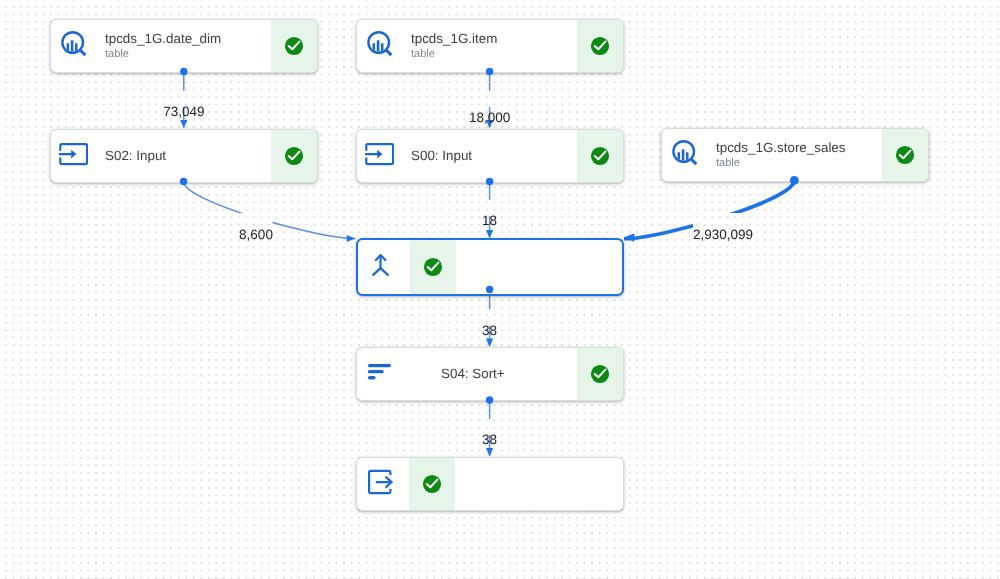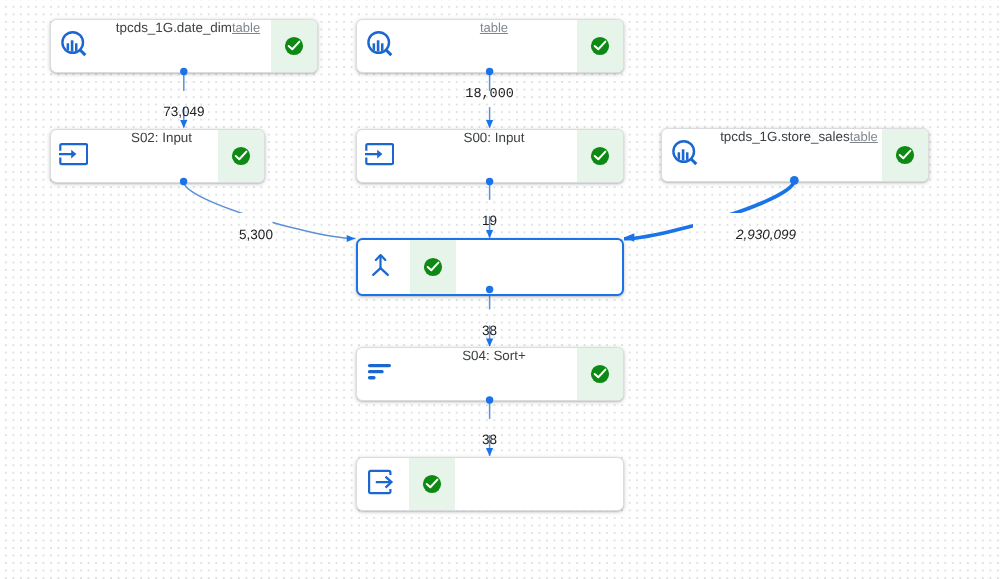--- a/index.html
+++ b/index.html
@@ -11,24 +11,24 @@
      background-color:#ffffff;
      background-image:radial-gradient(#dfe0e1 0.85px, transparent 0.85px);
      background-size:7.52px 7.52px;background-position:2.1px 3.1px;}
   .node{position:absolute;box-sizing:border-box;background:#fff;border:1px solid #dadce0;
         border-radius:6.5px;box-shadow:0 1px 2px rgba(60,64,67,.25),0 1px 4px 1px rgba(60,64,67,.13);
         display:flex;align-items:stretch;overflow:hidden;}
   .node.selected{border:2px solid #1a73e8;}
   .node .ic{width:52px;display:flex;align-items:center;justify-content:center;flex:0 0 52px;
             box-sizing:border-box;position:relative;}
   .node .ic svg{position:absolute;}
-  .node .txt{flex:1 1 auto;display:flex;flex-direction:row;justify-content:center;
+  .node .txt{flex:1 1 auto;display:flex;flex-direction:column;justify-content:center;
              padding-left:2px;min-width:0;}
   .node .title{font-size:13.4px;color:#3c4043;line-height:16px;}
-  .node .sub{font-size:13px;color:#80868b;line-height:15px;text-decoration:underline;}
+  .node .sub{font-size:11px;color:#80868b;line-height:15px;}
   .node .status{width:46px;flex:0 0 46px;background:#e6f4ea;display:flex;align-items:center;justify-content:center;}
   svg.edges{position:absolute;left:0;top:0;width:1000px;height:579px;pointer-events:none;}
   .edgelabel{position:absolute;font-size:13.5px;color:#202124;background:transparent;
       transform:translate(-50%,-50%);white-space:nowrap;margin-top:12px;}
 </style>
 </head>
 <body>
 
 <div id="canvas">
   <svg class="edges" id="edgesvg" viewBox="0 0 1000 579" xmlns="http://www.w3.org/2000/svg">
@@ -130,20 +130,21 @@
           <circle cx="11.7" cy="11.5" r="10.3" fill="none" stroke="#1a67d2" stroke-width="2.4"></circle>
           <path d="M18.9 18.7L24.3 24.1" fill="none" stroke="#1a67d2" stroke-width="3" stroke-linecap="butt"></path>
           <g clip-path="url(#bqclip1)">
             <rect x="5.6" y="12.3" width="2.5" height="9" fill="#1a67d2"></rect>
             <rect x="9.8" y="9.3" width="2.6" height="12" fill="#1a67d2"></rect>
             <rect x="14.0" y="12.3" width="2.5" height="9" fill="#1a67d2"></rect>
           </g>
         </svg>
       </div>
       <div class="txt">
+        <div class="title">tpcds_1G.item</div>
         <div class="sub">table</div>
       </div>
       <div class="status" title="success">
         <svg width="20" height="20" viewBox="0 0 20 20" style="position:static">
           <circle cx="10" cy="10" r="9.1" fill="#0e8a14"></circle>
           <path d="M4.7 10.0L8.3 13.3 15.4 5.6" fill="none" stroke="#fff" stroke-width="2.0" stroke-linecap="round" stroke-linejoin="round"></path>
         </svg>
       </div>
     </div>
     <div class="node" style="left: 661px; top: 128px; width: 268px; height: 54px; justify-content: space-between;">
@@ -167,39 +168,39 @@
         <div class="title">tpcds_1G.store_sales</div>
         <div class="sub">table</div>
       </div>
       <div class="status" title="success">
         <svg width="20" height="20" viewBox="0 0 20 20" style="position:static">
           <circle cx="10" cy="10" r="9.1" fill="#0e8a14"></circle>
           <path d="M4.7 10.0L8.3 13.3 15.4 5.6" fill="none" stroke="#fff" stroke-width="2.0" stroke-linecap="round" stroke-linejoin="round"></path>
         </svg>
       </div>
     </div>
-    <div class="node" style="left: 50px; top: 129px; width: 215px; height: 54px; gap: 9px;">
+    <div class="node" style="left: 50px; top: 129px; width: 268px; height: 54px;">
       <div class="ic">
         <svg width="30" height="26" viewBox="0 0 30 26" style="left:6.9px;top:11.6px">
           <path d="M2.3 8.7V3.6a1.5 1.5 0 011.5-1.5h23.8a1.5 1.5 0 011.5 1.5v17a1.5 1.5 0 01-1.5 1.5H3.8a1.5 1.5 0 01-1.5-1.5v-5.1" fill="none" stroke="#1a67d2" stroke-width="2.2" stroke-linecap="butt"></path>
           <path d="M1.0 12.1h15.0" fill="none" stroke="#1a67d2" stroke-width="2.3"></path>
           <path d="M13.2 7.8L18.4 12.1 13.2 16.4z" fill="#1a67d2"></path>
         </svg>
       </div>
       <div class="txt">
         <div class="title">S02: Input</div>
       </div>
       <div class="status" title="success">
         <svg width="20" height="20" viewBox="0 0 20 20" style="position:static">
           <circle cx="10" cy="10" r="9.1" fill="#0e8a14"></circle>
           <path d="M4.7 10.0L8.3 13.3 15.4 5.6" fill="none" stroke="#fff" stroke-width="2.0" stroke-linecap="round" stroke-linejoin="round"></path>
         </svg>
       </div>
     </div>
-    <div class="node" style="left: 356px; top: 129px; width: 268px; height: 54px; text-align: right;">
+    <div class="node" style="left: 356px; top: 129px; width: 268px; height: 54px;">
       <div class="ic">
         <svg width="30" height="26" viewBox="0 0 30 26" style="left:6.9px;top:11.6px">
           <path d="M2.3 8.7V3.6a1.5 1.5 0 011.5-1.5h23.8a1.5 1.5 0 011.5 1.5v17a1.5 1.5 0 01-1.5 1.5H3.8a1.5 1.5 0 01-1.5-1.5v-5.1" fill="none" stroke="#1a67d2" stroke-width="2.2" stroke-linecap="butt"></path>
           <path d="M1.0 12.1h15.0" fill="none" stroke="#1a67d2" stroke-width="2.3"></path>
           <path d="M13.2 7.8L18.4 12.1 13.2 16.4z" fill="#1a67d2"></path>
         </svg>
       </div>
       <div class="txt">
         <div class="title">S00: Input</div>
       </div>
@@ -252,24 +253,24 @@
         </svg>
       </div>
       <div class="status" title="success">
         <svg width="20" height="20" viewBox="0 0 20 20" style="position:static">
           <circle cx="10" cy="10" r="9.1" fill="#0e8a14"></circle>
           <path d="M4.7 10.0L8.3 13.3 15.4 5.6" fill="none" stroke="#fff" stroke-width="2.0" stroke-linecap="round" stroke-linejoin="round"></path>
         </svg>
       </div>
     </div>
     <div class="edgelabel" style="left: 183.8px; top: 99px;">73,049</div>
-    <div class="edgelabel" style="left: 489.6px; top: 82px; font-family: Liberation Mono, monospace;">18,000</div>
-    <div class="edgelabel" style="left: 256px; top: 222px;">5,300</div>
-    <div class="edgelabel" style="left: 489.6px; top: 208px;">19</div>
-    <div class="edgelabel" style="left: 766px; top: 222px; font-style: italic;">2,930,099</div>
+    <div class="edgelabel" style="left: 489.6px; top: 105px;">18,000</div>
+    <div class="edgelabel" style="left: 256px; top: 222px;">8,600</div>
+    <div class="edgelabel" style="left: 489.6px; top: 208px;">18</div>
+    <div class="edgelabel" style="left: 723px; top: 222px;">2,930,099</div>
     <div class="edgelabel" style="left: 489.6px; top: 317.5px;">38</div>
     <div class="edgelabel" style="left: 489.6px; top: 427px;">38</div>
   </div>
 <svg class="edges" id="dotsvg" viewBox="0 0 1000 579" xmlns="http://www.w3.org/2000/svg">
     <circle cx="183.8" cy="71.5" r="3.7" fill="#1a73e8"></circle>
     <circle cx="489.6" cy="71.5" r="3.7" fill="#1a73e8"></circle>
     <circle cx="183.6" cy="181.5" r="3.7" fill="#1a73e8"></circle>
     <circle cx="489.6" cy="181.5" r="3.7" fill="#1a73e8"></circle>
     <circle cx="794.3" cy="180.3" r="4.4" fill="#1a73e8"></circle>
     <circle cx="489.6" cy="289.5" r="3.7" fill="#1a73e8"></circle>

